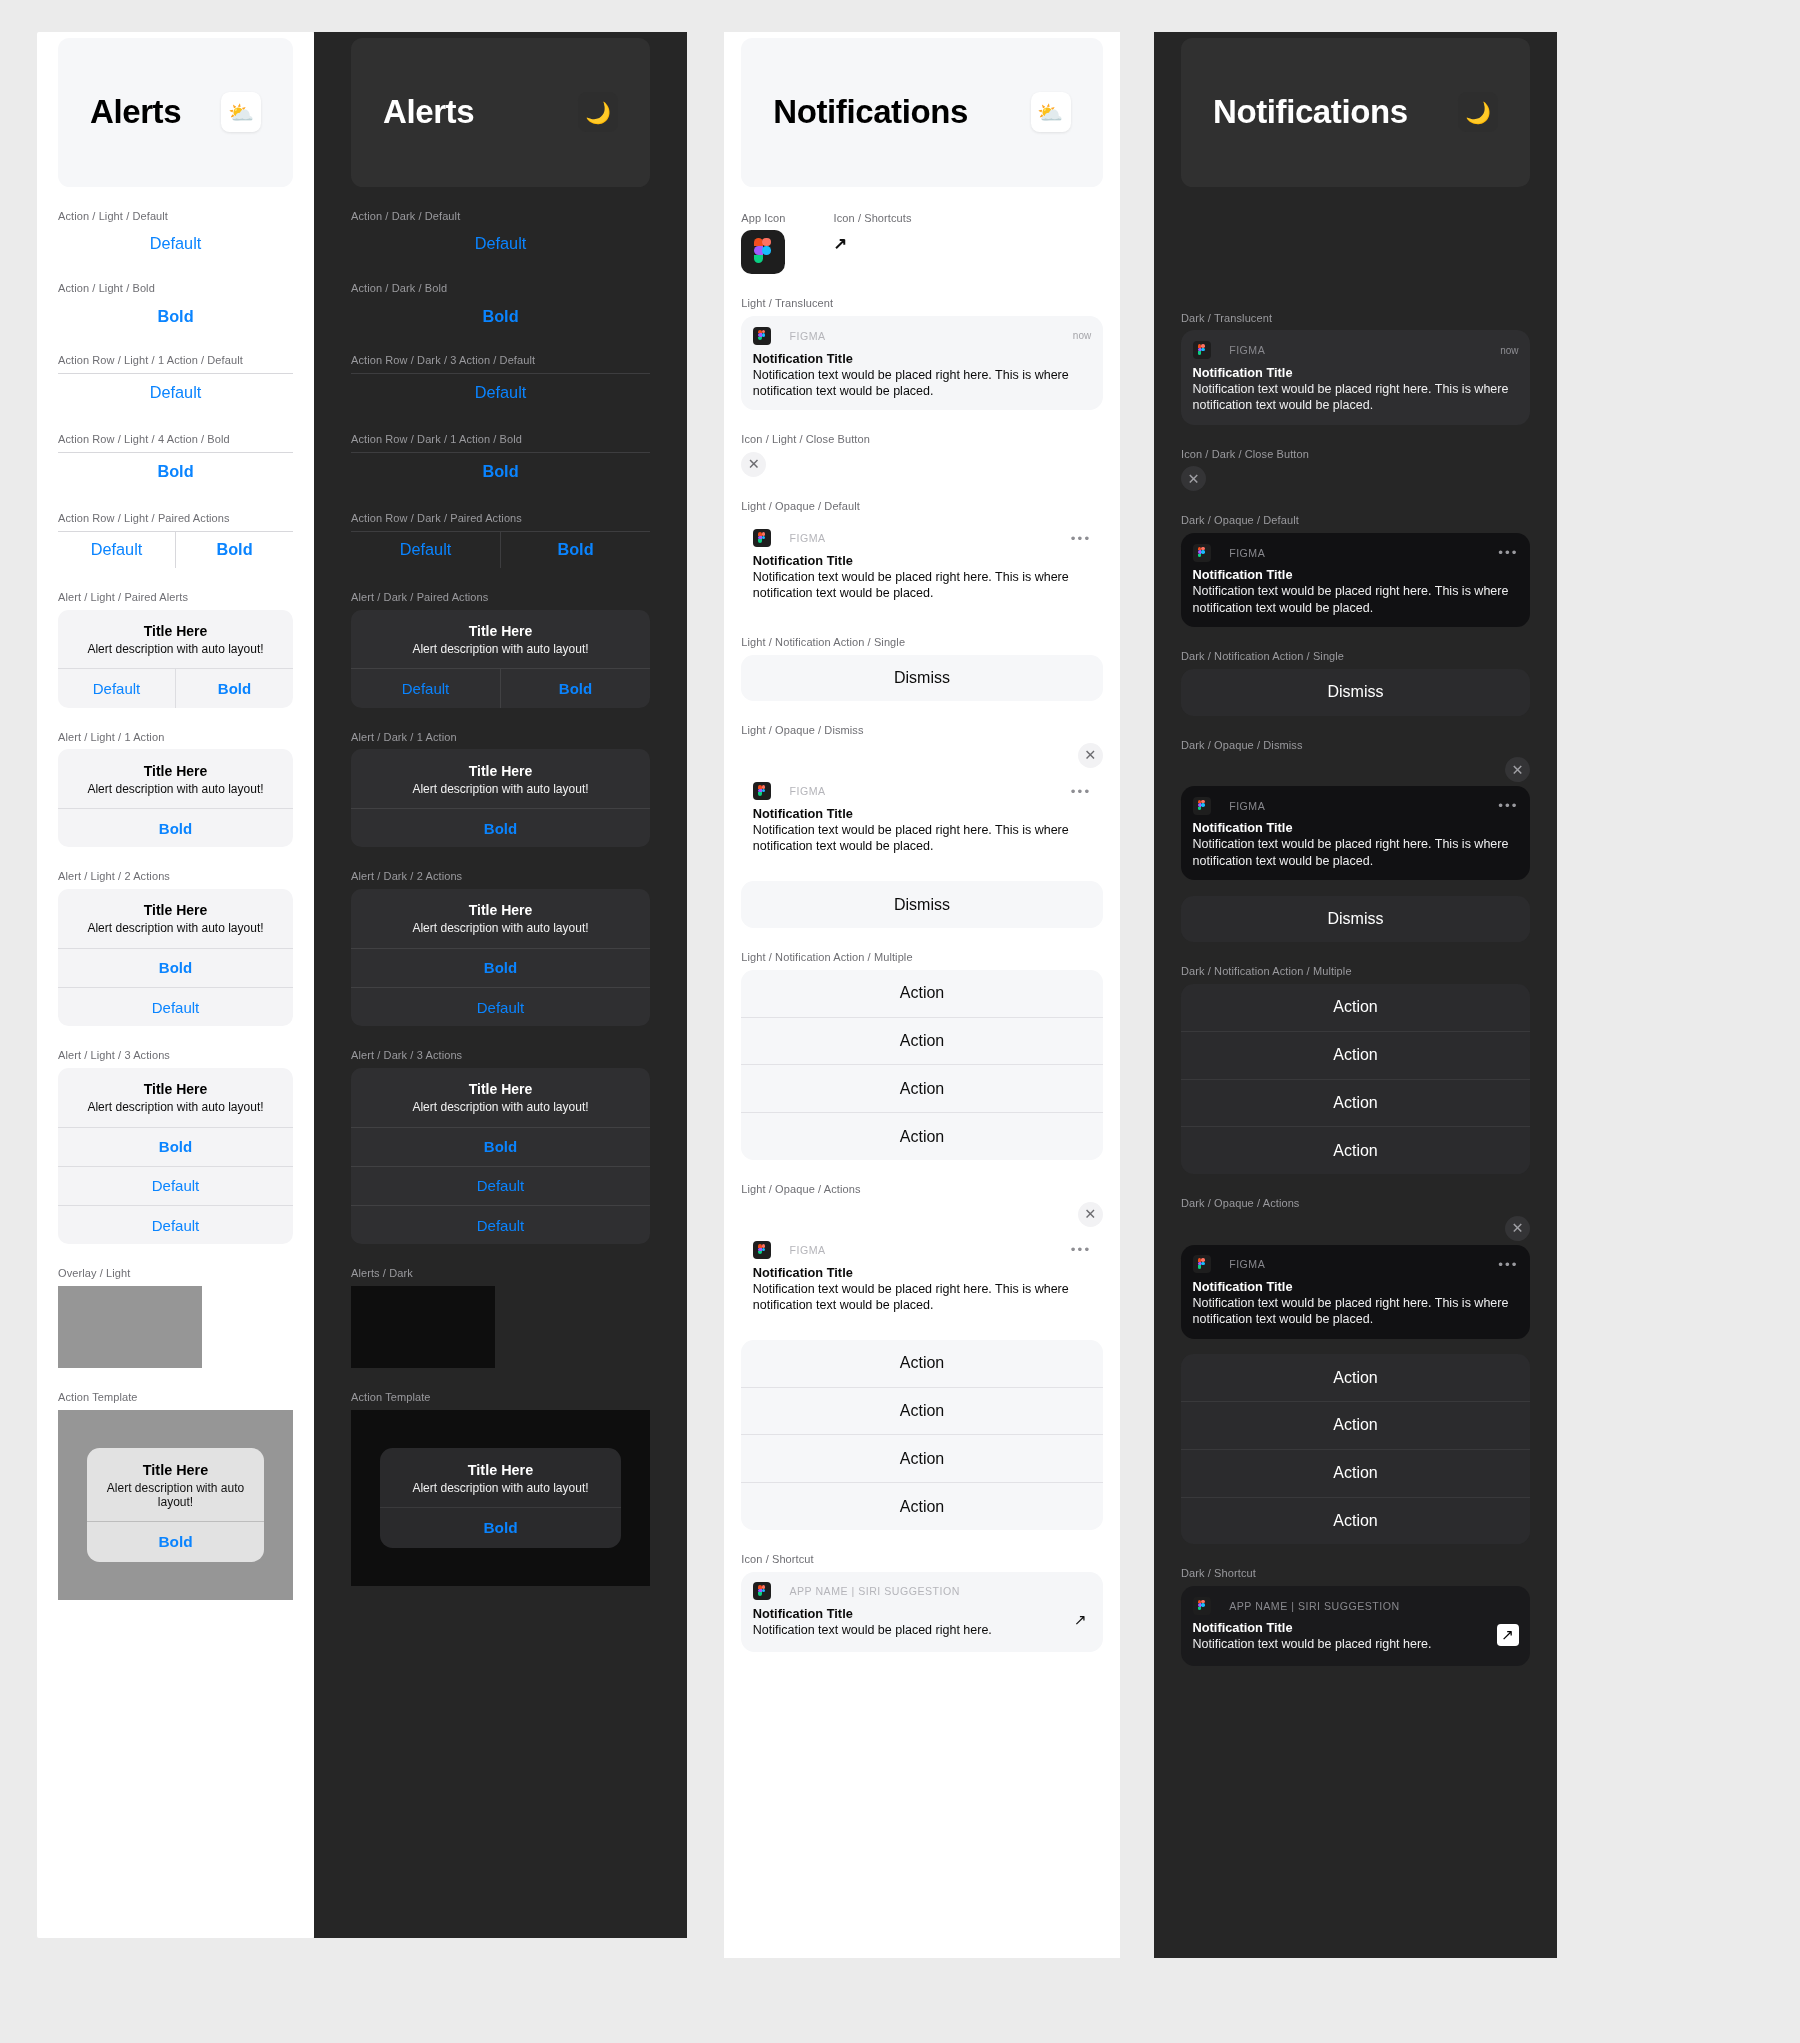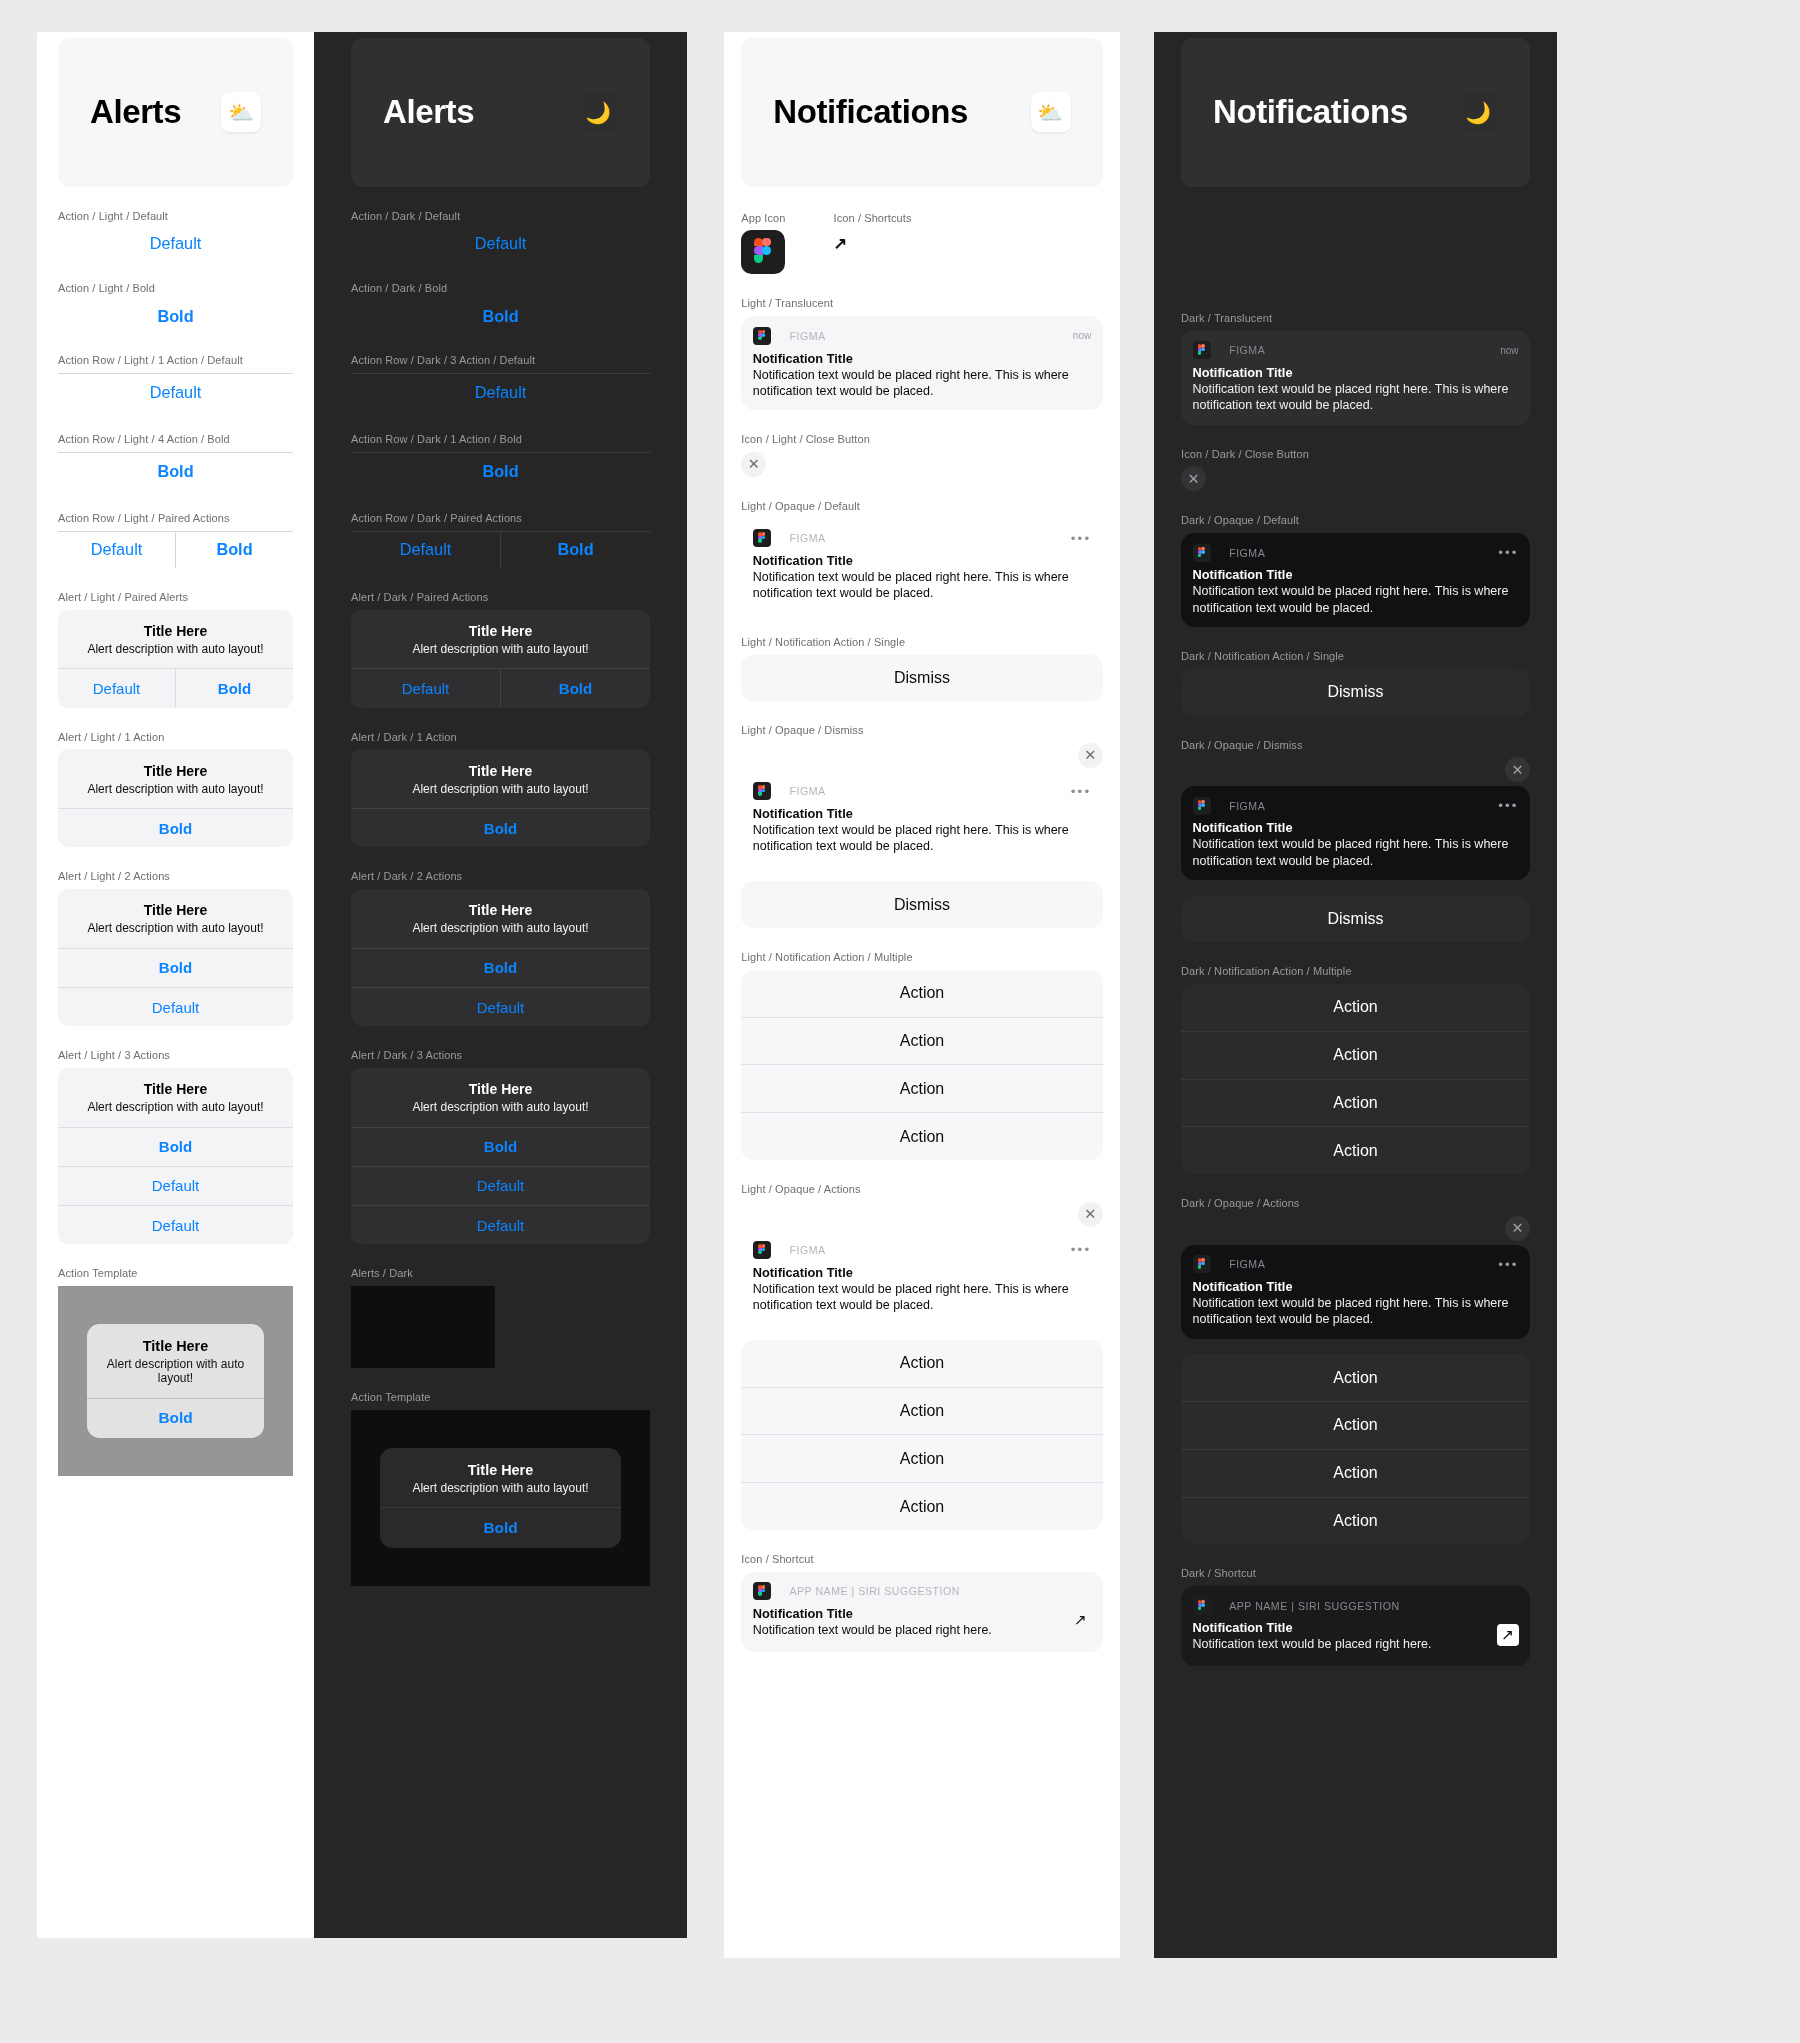--- a/index.html
+++ b/index.html
@@ -259,20 +259,24 @@
                 <div class="alert-desc">Alert description with auto layout!</div>
               </div>
               <div class="alert-actions">
                 <div class="alert-btn b">Bold</div>
                 <div class="alert-btn">Default</div>
                 <div class="alert-btn">Default</div>
               </div>
             </div>
           </div>
           <div class="section">
+            <div class="sec-label">Overlay / Light</div>
+            <div class="overlay-sw l"></div>
+          </div>
+          <div class="section">
             <div class="sec-label">Action Template</div>
             <div class="tpl l">
               <div class="tpl-card">
                 <div class="tpl-head">
                   <div class="tpl-title">Title Here</div>
                   <div class="tpl-desc">Alert description with auto layout!</div>
                 </div>
                 <div class="tpl-btn">Bold</div>
               </div>
             </div>

